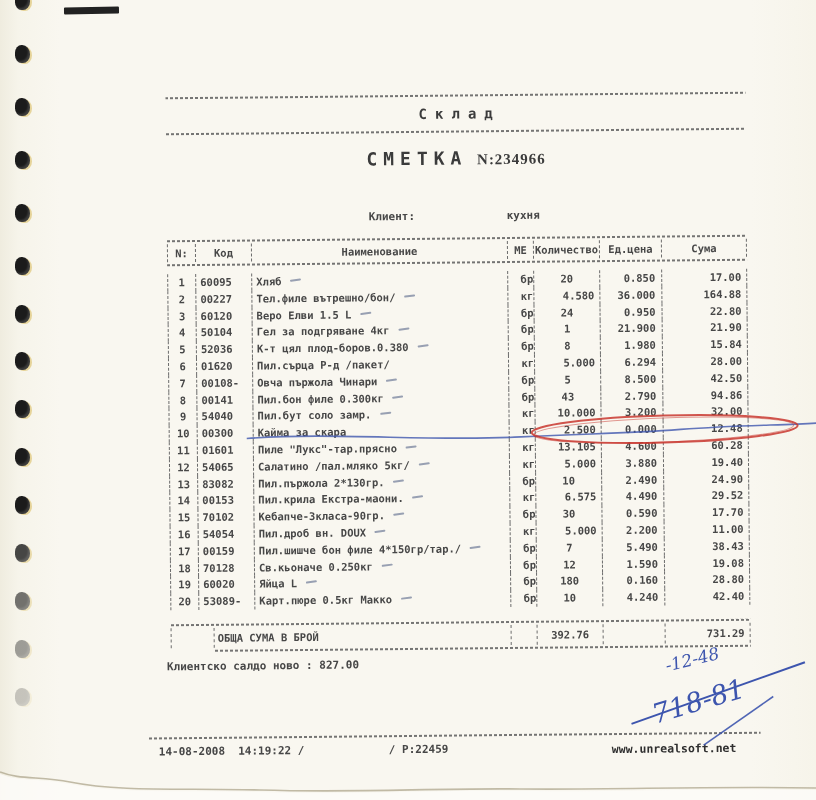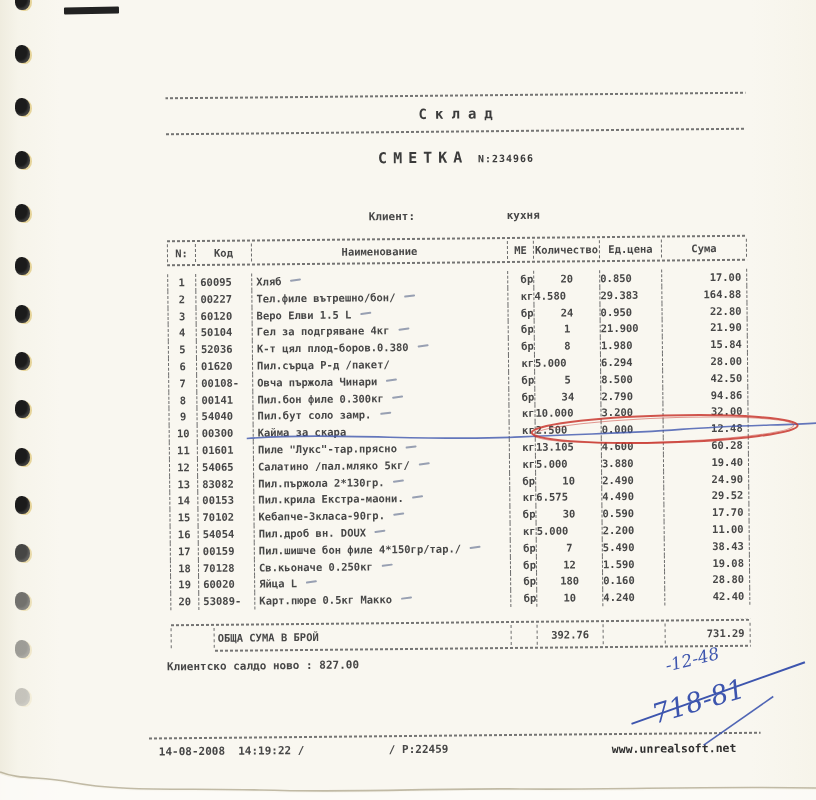--- a/index.html
+++ b/index.html
@@ -15,39 +15,39 @@
   
   .hole{position:absolute;left:15px;width:15px;height:18px;border-radius:50% 60% 55% 50%;
         background:#1b1b1b;box-shadow:2px 1px 0 0 #e6d49a, inset -2px -2px 2px rgba(255,255,255,.15);}
   .blackmark{position:absolute;left:64px;top:7px;width:55px;height:7px;background:#222;transform:rotate(-1deg);border-radius:1px;}
   
   .title-box{position:absolute;left:168px;top:95px;width:580px;height:38px;}
   .title-box .hline{left:0;width:100%;}
   .title-label{position:absolute;left:0;right:0;top:11px;text-align:center;
     font-size:14px;font-weight:bold;letter-spacing:8px;padding-left:8px;color:#3b3b3b;}
   .receipt-line{position:absolute;left:168px;top:148px;width:580px;text-align:center;font-weight:bold;color:#3b3b3b;}
-  .receipt-label{font-size:15px;letter-spacing:6px;text-align:center;}
-  .receipt-no{font-size:10px;letter-spacing:1px;}
+  .receipt-label{font-size:18px;letter-spacing:6px;text-align:center;}
+  .receipt-no{font-size:15px;letter-spacing:1px;font-family:Liberation Serif, serif;}
   
   .rtable{position:absolute;left:168px;top:238px;width:580px;font-size:10.5px;font-weight:bold;}
   .rtable .hline{left:0;width:100%;}
   .hdr-row,.data-row,.total-row{display:flex;box-sizing:border-box;}
   .hdr-row{position:absolute;top:4px;left:0;width:100%;height:18px;line-height:18px;}
   .rows{position:absolute;top:34px;left:0;width:100%;}
   .data-row{height:16.8px;line-height:16.8px;}
   .cell{box-sizing:border-box;border-left:1px dashed #6c6c6c;overflow:hidden;white-space:pre;}
   .cell:last-child{border-right:1px dashed #6c6c6c;}
   .c-no{width:28px;text-align:center;}
   .c-code{width:56px;text-align:left;padding-left:4px;}
   .c-name{width:256px;text-align:left;padding-left:4px;}
   .c-unit{width:26px;text-align:right;}
   .c-qty{width:66px;}
-  .c-price{width:62px;text-align:left;padding-right:6px;}
+  .c-price{width:62px;text-align:right;padding-right:6px;}
   .c-sum{width:86px;text-align:right;padding-right:5px;}
-  .num-right{padding-right:5px;}
+  .num-right{text-align:right;padding-right:5px;}
   .num-center{text-align:center;}
   .hdr-row .cell{text-align:center;padding:0;}
   .tick{display:inline-block;width:11px;height:2px;background:#8d96ab;margin-left:9px;vertical-align:middle;
         transform:rotate(-7deg) translateY(-2px);border-radius:1px;opacity:.9;}
   .total-row{position:absolute;top:388px;left:0;width:100%;height:20px;line-height:20px;}
   .total-row .cell{border-left:1px dashed #6c6c6c;}
   .t-label{width:340px;border-left:none;padding-left:46px;position:relative;}
   .t-label::before{content:"";position:absolute;left:42px;top:0;bottom:0;border-left:1px dashed #6c6c6c;}
   .balance{position:absolute;left:164px;top:658px;font-size:11px;font-weight:bold;}
   
@@ -120,21 +120,21 @@
             <div class="cell c-qty num-center">20</div>
             <div class="cell c-price">0.850</div>
             <div class="cell c-sum">17.00</div>
           </div>
           <div class="data-row">
             <div class="cell c-no">2</div>
             <div class="cell c-code">00227</div>
             <div class="cell c-name">Тел.филе вътрешно/бон/<span class="tick"></span></div>
             <div class="cell c-unit">кг</div>
             <div class="cell c-qty num-right">4.580</div>
-            <div class="cell c-price">29.383</div>
+            <div class="cell c-price">36.000</div>
             <div class="cell c-sum">164.88</div>
           </div>
           <div class="data-row">
             <div class="cell c-no">3</div>
             <div class="cell c-code">60120</div>
             <div class="cell c-name">Веро Елви 1.5 L<span class="tick"></span></div>
             <div class="cell c-unit">бр</div>
             <div class="cell c-qty num-center">24</div>
             <div class="cell c-price">0.950</div>
             <div class="cell c-sum">22.80</div>
@@ -173,21 +173,21 @@
             <div class="cell c-unit">бр</div>
             <div class="cell c-qty num-center">5</div>
             <div class="cell c-price">8.500</div>
             <div class="cell c-sum">42.50</div>
           </div>
           <div class="data-row">
             <div class="cell c-no">8</div>
             <div class="cell c-code">00141</div>
             <div class="cell c-name">Пил.бон филе 0.300кг<span class="tick"></span></div>
             <div class="cell c-unit">бр</div>
-            <div class="cell c-qty num-center">34</div>
+            <div class="cell c-qty num-center">43</div>
             <div class="cell c-price">2.790</div>
             <div class="cell c-sum">94.86</div>
           </div>
           <div class="data-row">
             <div class="cell c-no">9</div>
             <div class="cell c-code">54040</div>
             <div class="cell c-name">Пил.бут соло замр.<span class="tick"></span></div>
             <div class="cell c-unit">кг</div>
             <div class="cell c-qty num-right">10.000</div>
             <div class="cell c-price">3.200</div>

